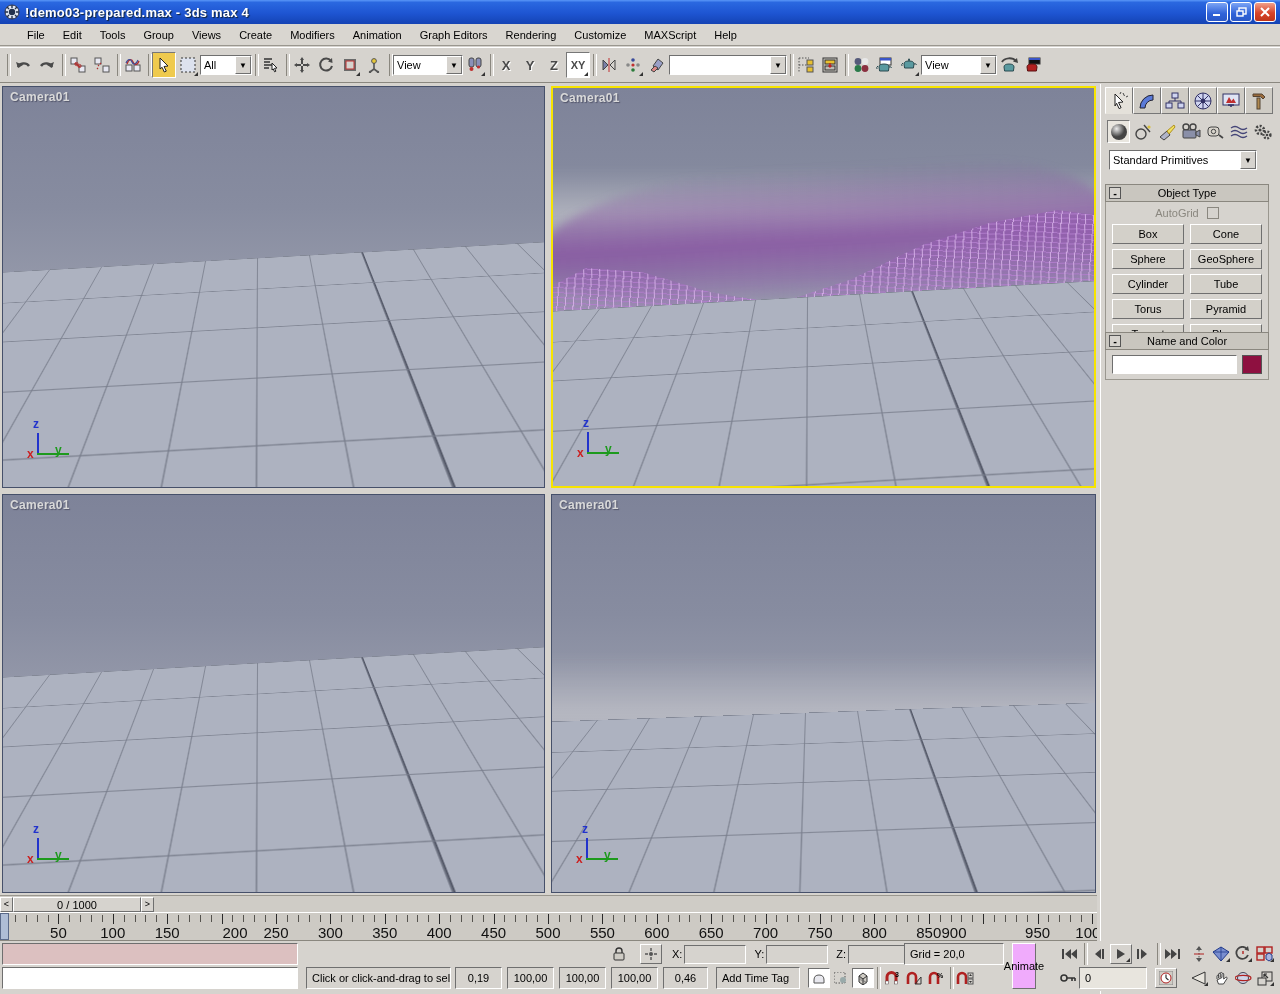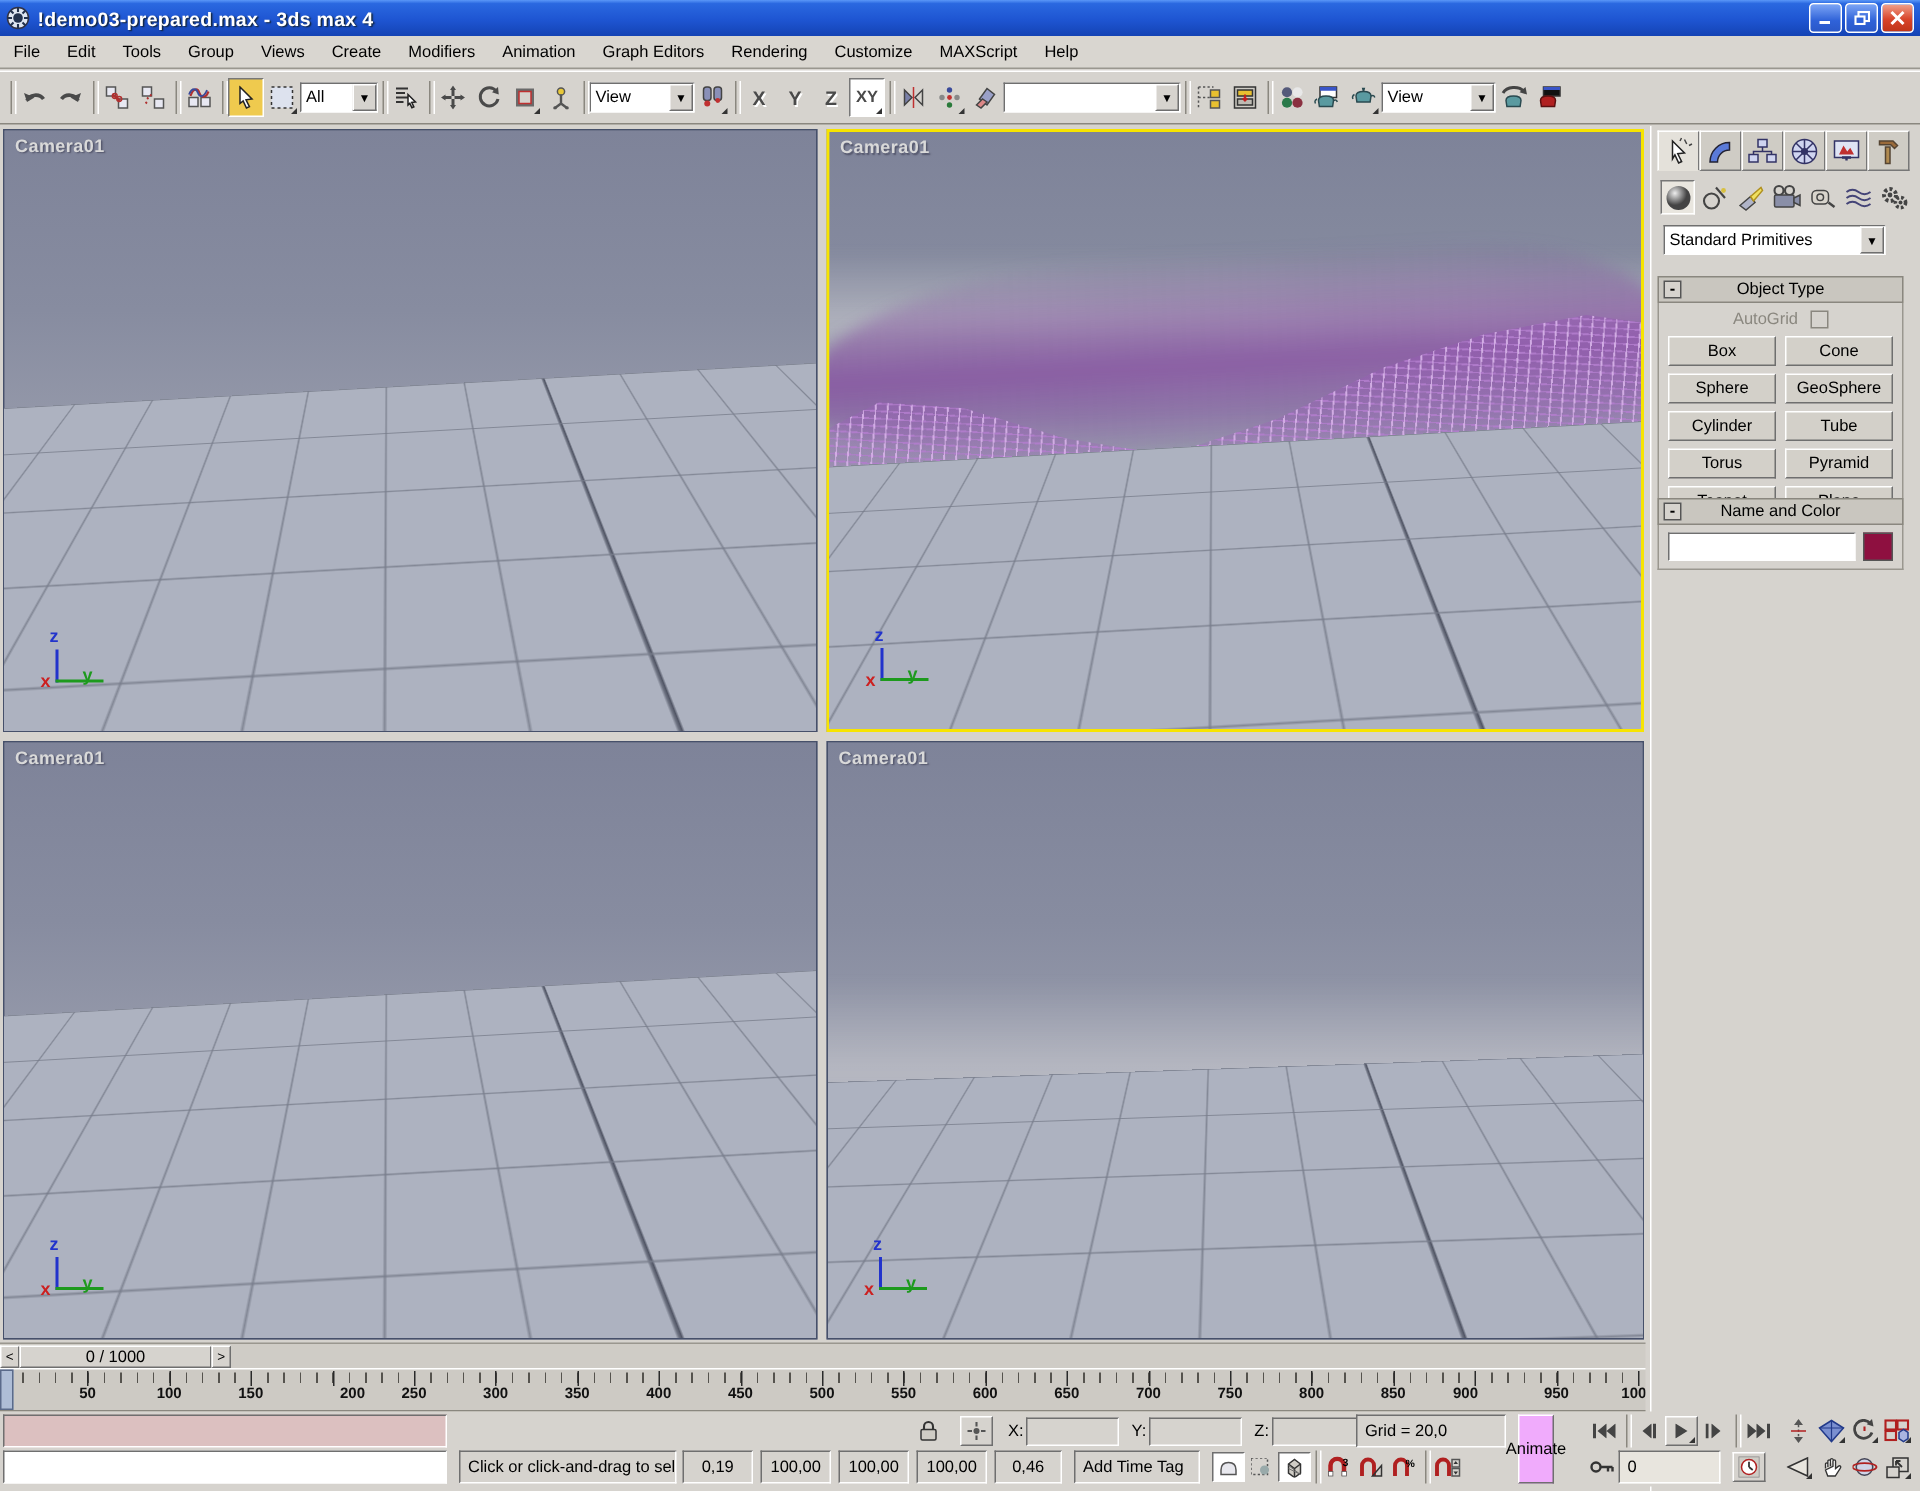--- a/index.html
+++ b/index.html
@@ -14,21 +14,21 @@
   #titlebar .sysicon { width:16px; height:16px; margin-right:5px; }
   #titlebar .title { color:#fff; font-weight:bold; font-size:13px;
     text-shadow:1px 1px 1px #123; letter-spacing:.2px; flex:1; }
   .capbtn { width:22px; height:20px; margin-left:2px; border-radius:3px;
     border:1px solid #fff; display:flex; align-items:center; justify-content:center;
     background:linear-gradient(180deg,#7ba4f5,#2f62d8 60%,#2a58c8); }
   .capbtn.close { background:linear-gradient(180deg,#f0a08a,#d8442a 55%,#c03418); }
 
   #menubar { position:absolute; left:0; top:24px; width:1280px; height:22px;
     background:#d9d6d0; border-bottom:1px solid #9a978f; display:flex;
-    align-items:center; padding-left:0; }
+    align-items:center; padding-left:18px; }
   #menubar .mi { padding:3px 9px; }
 
   
   #toolbar { position:absolute; left:0; top:47px; width:1280px; height:36px;
     background:#d6d3ce; border-top:1px solid #fff; border-bottom:1px solid #8a877f;
     display:flex; align-items:center; padding-left:4px; }
   .tbtn { width:24px; height:26px; display:flex; align-items:center;
     justify-content:center; border:1px solid transparent; position:relative; }
   .tbtn.pressed { border-color:#777 #fff #fff #777; background:#efca4e; }
   .tbtn.pressed-white { border-color:#777 #fff #fff #777; background:#fff; }
@@ -131,21 +131,21 @@
   #sl-thumb { width:128px; height:15px; border:1px solid;
     border-color:#fff #6f6f6f #6f6f6f #fff; background:#d6d3ce; text-align:center;
     line-height:14px; }
   #track-ruler { position:absolute; left:0; top:912px; width:1097px; height:29px;
     background:#cdcac4; border-top:1px solid #fff; border-bottom:1px solid #8a877f;
     overflow:hidden;
     background-image:repeating-linear-gradient(90deg,#55534e 0 1px,transparent 1px 10.88px);
     background-size:100% 7px; background-repeat:no-repeat; background-position:4px 2px; }
   .tick-major { position:absolute; top:1px; width:1px; height:10px; background:#2a2a2a; }
   .tick-label { position:absolute; top:11px; width:40px; margin-left:-20px;
-    text-align:center; font-size:10px; color:#111;font-weight:bold; }
+    text-align:center; font-size:15px; color:#111; }
   #ruler-thumb { position:absolute; left:0; top:913px; width:9px; height:27px;
     background:#aebdd6; border:1px solid #5a6a8a; }
 
   
   #statusbar { position:absolute; left:0; top:941px; width:1280px; height:50px;
     background:#d6d3ce; }
   .srow { position:absolute; height:22px; display:flex; align-items:center; }
   .sunkbox { border:1px solid; border-color:#6f6f6f #fff #fff #6f6f6f;
     height:22px; display:flex; align-items:center; padding:0 5px; background:#d6d3ce;
     white-space:nowrap; overflow:hidden; }
@@ -720,21 +720,21 @@
     <div class="tick-label" style="left: 711.2px;">650</div>
     <div class="tick-major" style="left: 765.6px;"></div>
     <div class="tick-label" style="left: 765.6px;">700</div>
     <div class="tick-major" style="left: 820px;"></div>
     <div class="tick-label" style="left: 820px;">750</div>
     <div class="tick-major" style="left: 874.4px;"></div>
     <div class="tick-label" style="left: 874.4px;">800</div>
     <div class="tick-major" style="left: 928.8px;"></div>
     <div class="tick-label" style="left: 928.8px;">850</div>
     <div class="tick-major" style="left: 983.2px;"></div>
-    <div class="tick-label" style="left: 977px;">900</div>
+    <div class="tick-label" style="left: 954px;">900</div>
     <div class="tick-major" style="left: 1037.6px;"></div>
     <div class="tick-label" style="left: 1037.6px;">950</div>
     <div class="tick-major" style="left: 1092px;"></div>
     <div class="tick-label" style="left: 1092px;">1000</div>
   </div>
 <div id="ruler-thumb"></div>
 
 <div id="statusbar">
   <div id="listener-pink"></div>
   <div id="listener-white"></div>

